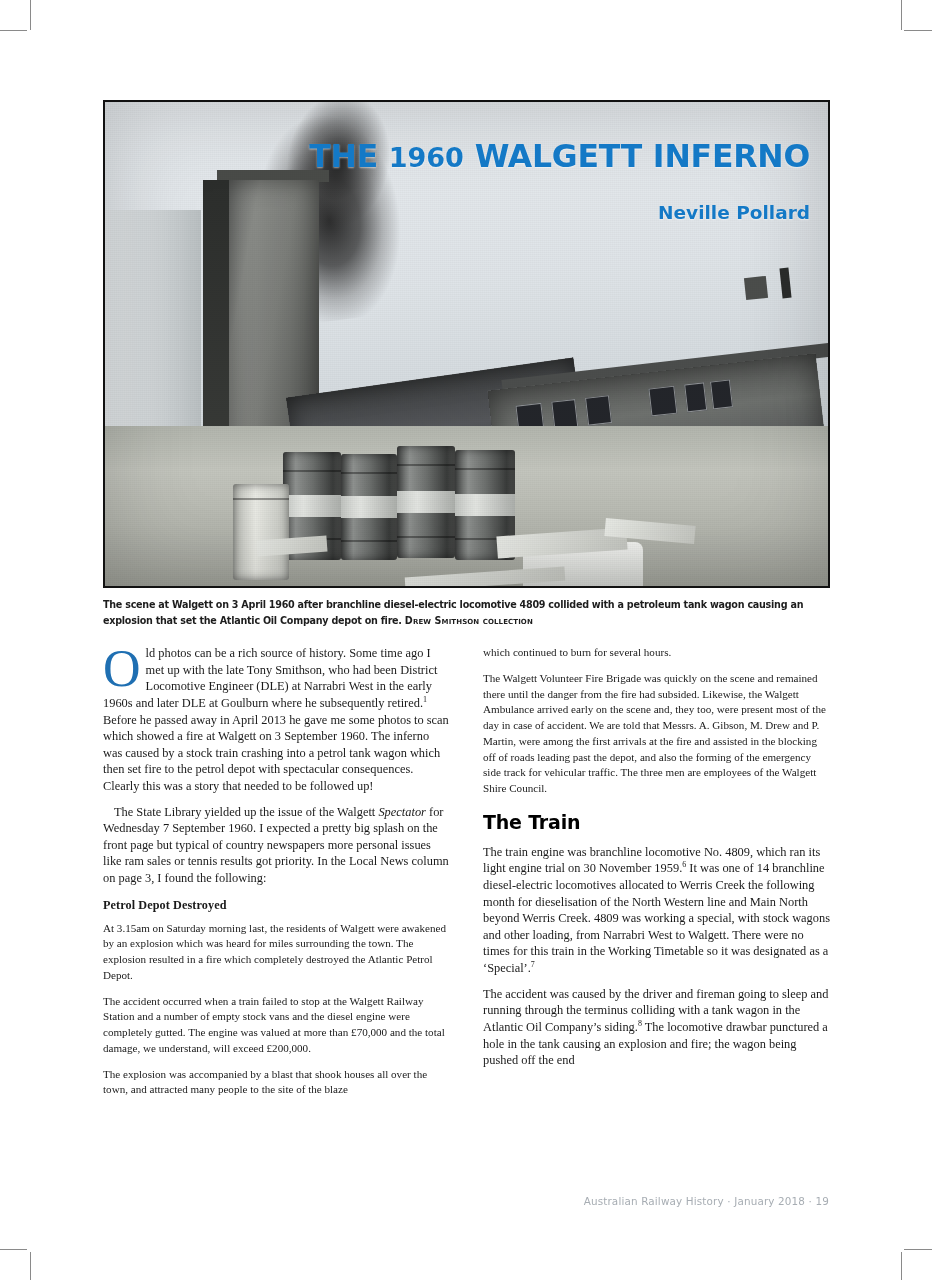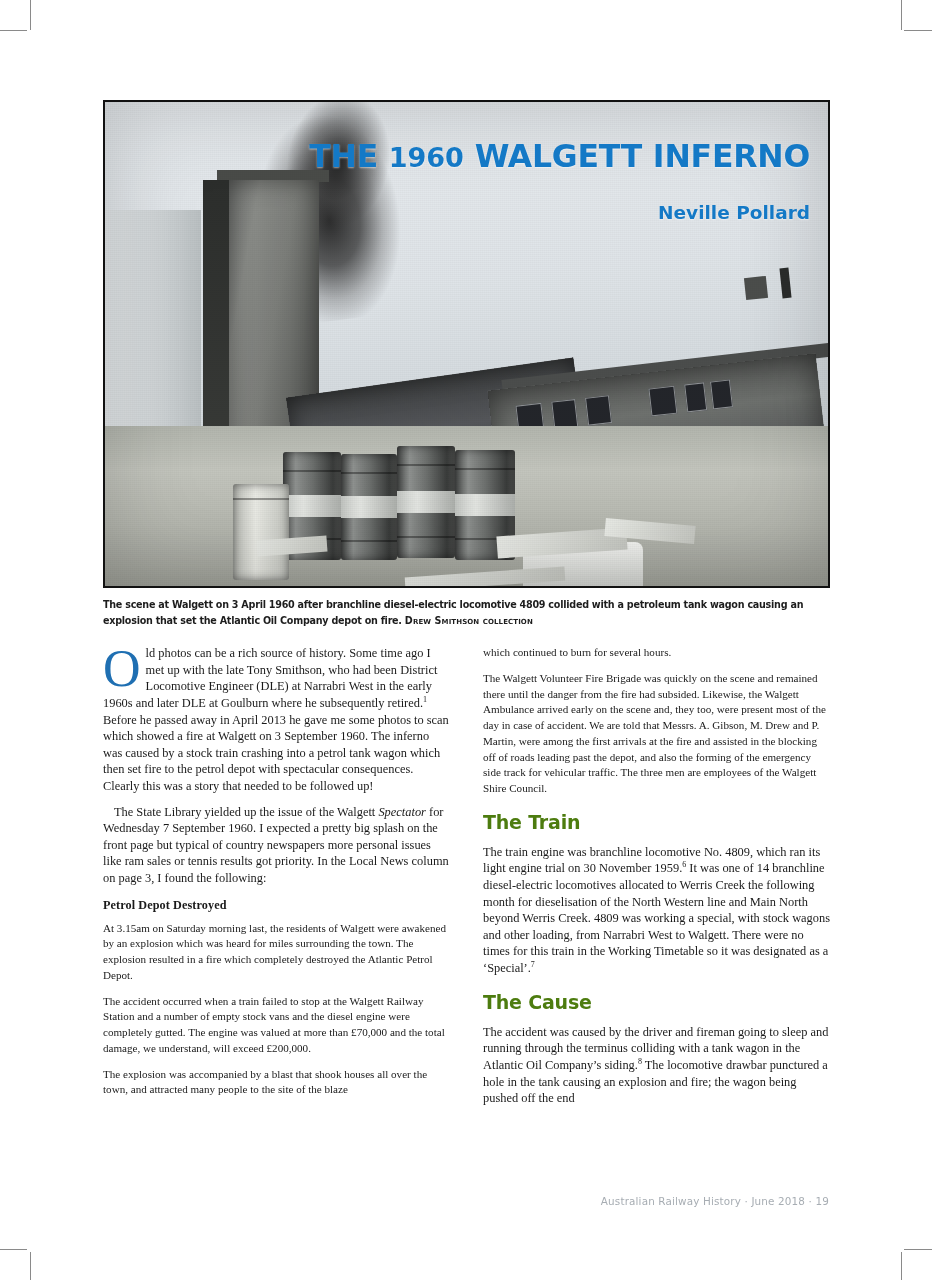--- a/index.html
+++ b/index.html
@@ -194,21 +194,21 @@
     font-size:12.2px;
     margin:11px 0 8px 0;
     letter-spacing:.1px;
   }
   .quote p{font-size:11.1px;line-height:1.42;margin-bottom:10px;}
 
   h2.section{
     font-family:"DejaVu Sans", sans-serif;
     font-weight:bold;
     font-size:19px;
-    color:#4d7c0f;
+    color:#000000;
     margin:14px 0 11px 0;
     letter-spacing:-.2px;
   }
   sup{font-size:8px;vertical-align:super;line-height:0;}
   em{font-style:italic;text-align:center;}
 
   
   .footer{
     position:absolute;
     right:103px;bottom:73px;
@@ -325,20 +325,19 @@
 
       <div class="quote">
         <p>which continued to burn for several hours.</p>
         <p>The Walgett Volunteer Fire Brigade was quickly on the scene and remained there until the danger from the fire had subsided. Likewise, the Walgett Ambulance arrived early on the scene and, they too, were present most of the day in case of accident. We are told that Messrs. A. Gibson, M. Drew and P. Martin, were among the first arrivals at the fire and assisted in the blocking off of roads leading past the depot, and also the forming of the emergency side track for vehicular traffic. The three men are employees of the Walgett Shire Council.</p>
       </div>
 
       <h2 class="section">The Train</h2>
 
       <p class="noindent"><span>The train engine was branchline locomotive No. 4809, which ran its light engine trial on 30 November 1959.</span><sup>6</sup><span> It was one of 14 branchline diesel-electric locomotives allocated to Werris Creek the following month for dieselisation of the North Western line and Main North beyond Werris Creek. 4809 was working a special, with stock wagons and other loading, from Narrabri West to Walgett. There were no times for this train in the Working Timetable so it was designated as a ‘Special’.</span><sup>7</sup></p>
 
-      <h2 class="section">The Cause</h2>
 
       <p class="noindent"><span>The accident was caused by the driver and fireman going to sleep and running through the terminus colliding with a tank wagon in the Atlantic Oil Company’s siding.</span><sup>8</sup><span>  The locomotive drawbar punctured a hole in the tank causing an explosion and fire; the wagon being pushed off the end</span></p>
     </div>
   </div>
 </div>
 
-<div class="footer">Australian Railway History · June 2018 · 19</div>
+<div class="footer">Australian Railway History · January 2018 · 19</div>
 
 </body></html>

